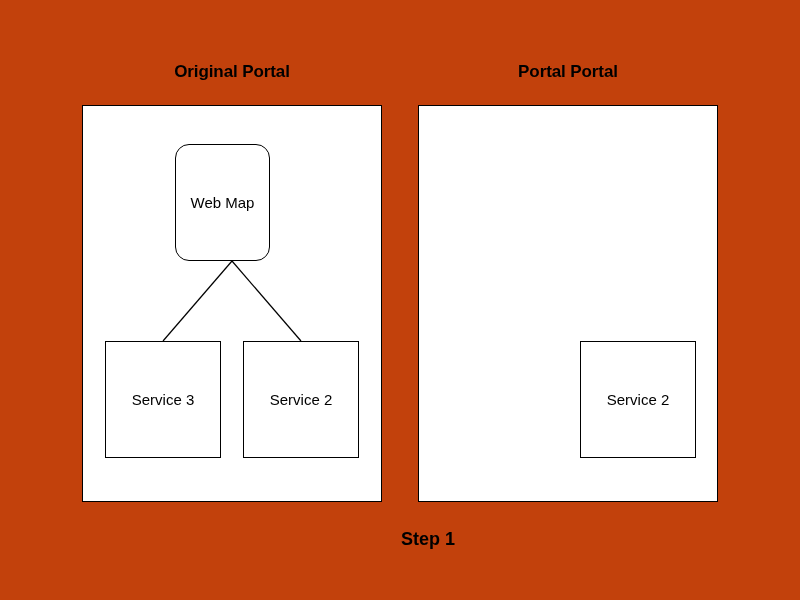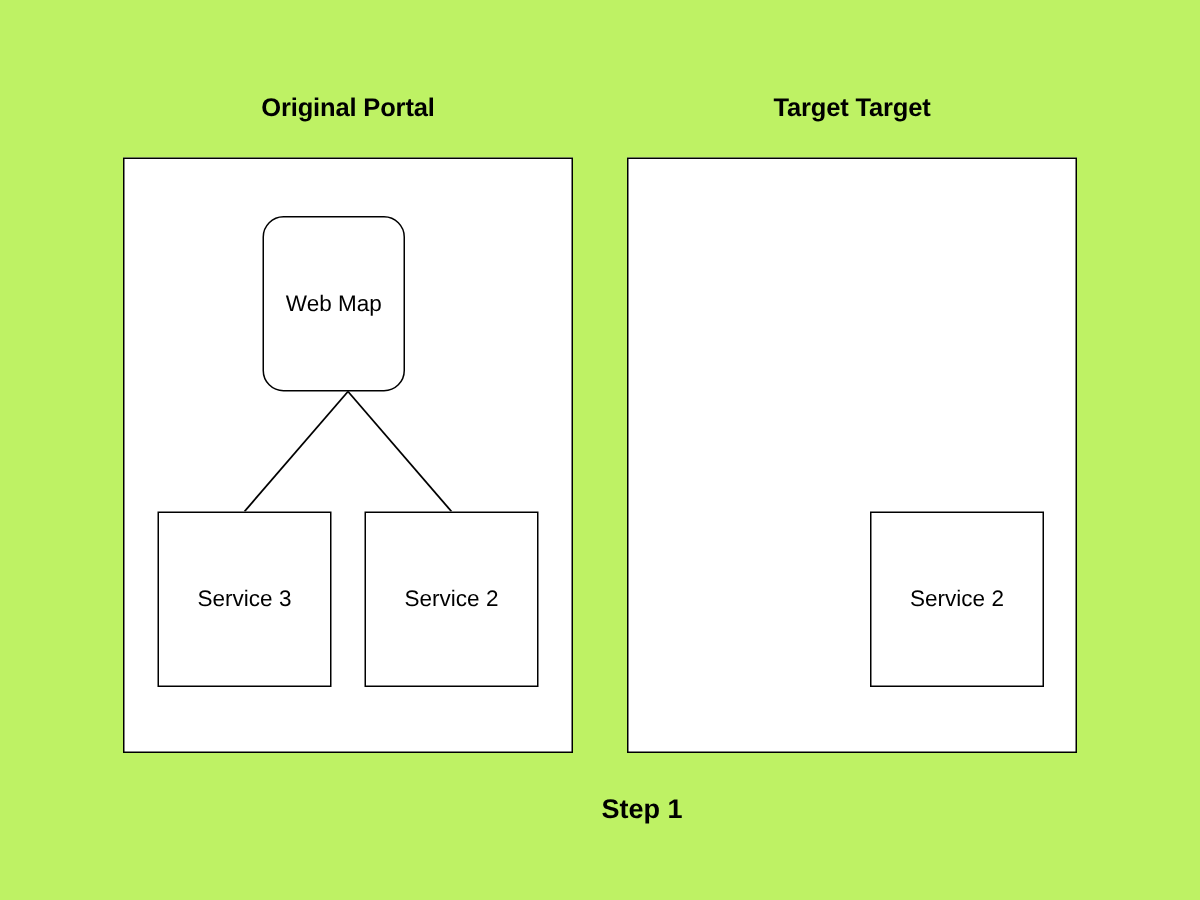--- a/index.html
+++ b/index.html
@@ -11,21 +11,21 @@
     width: 800px;
     height: 600px;
     font-family: "Liberation Sans", sans-serif;
     color: #000000;
     overflow: hidden;
   }
   #canvas {
     position: relative;
     width: 800px;
     height: 600px;
-    background: #bef264;
+    background: #c2410c;
   }
   .panel-title {
     position: absolute;
     font-size: 17px;
     font-weight: bold;
     color: #000000;
     text-align: center;
     letter-spacing: -0.1px;
     white-space: nowrap;
   }
@@ -79,21 +79,21 @@
     padding-left: 28px;
   }
 </style>
 </head>
 <body>
 
 <div id="canvas">
 
   <div class="panel-title" id="title-original">Original Portal</div>
 
-  <div class="panel-title" id="title-target">Target Target</div>
+  <div class="panel-title" id="title-target">Portal Portal</div>
 
   <div class="portal-box" id="portal-original"></div>
 
   <div class="portal-box" id="portal-target"></div>
 
   <svg id="connectors" viewBox="0 0 800 600" xmlns="http://www.w3.org/2000/svg">
     <line x1="232" y1="261" x2="163" y2="341" stroke="#000000" stroke-width="1.2"></line>
     <line x1="232" y1="261" x2="301" y2="341" stroke="#000000" stroke-width="1.2"></line>
   </svg>
 

